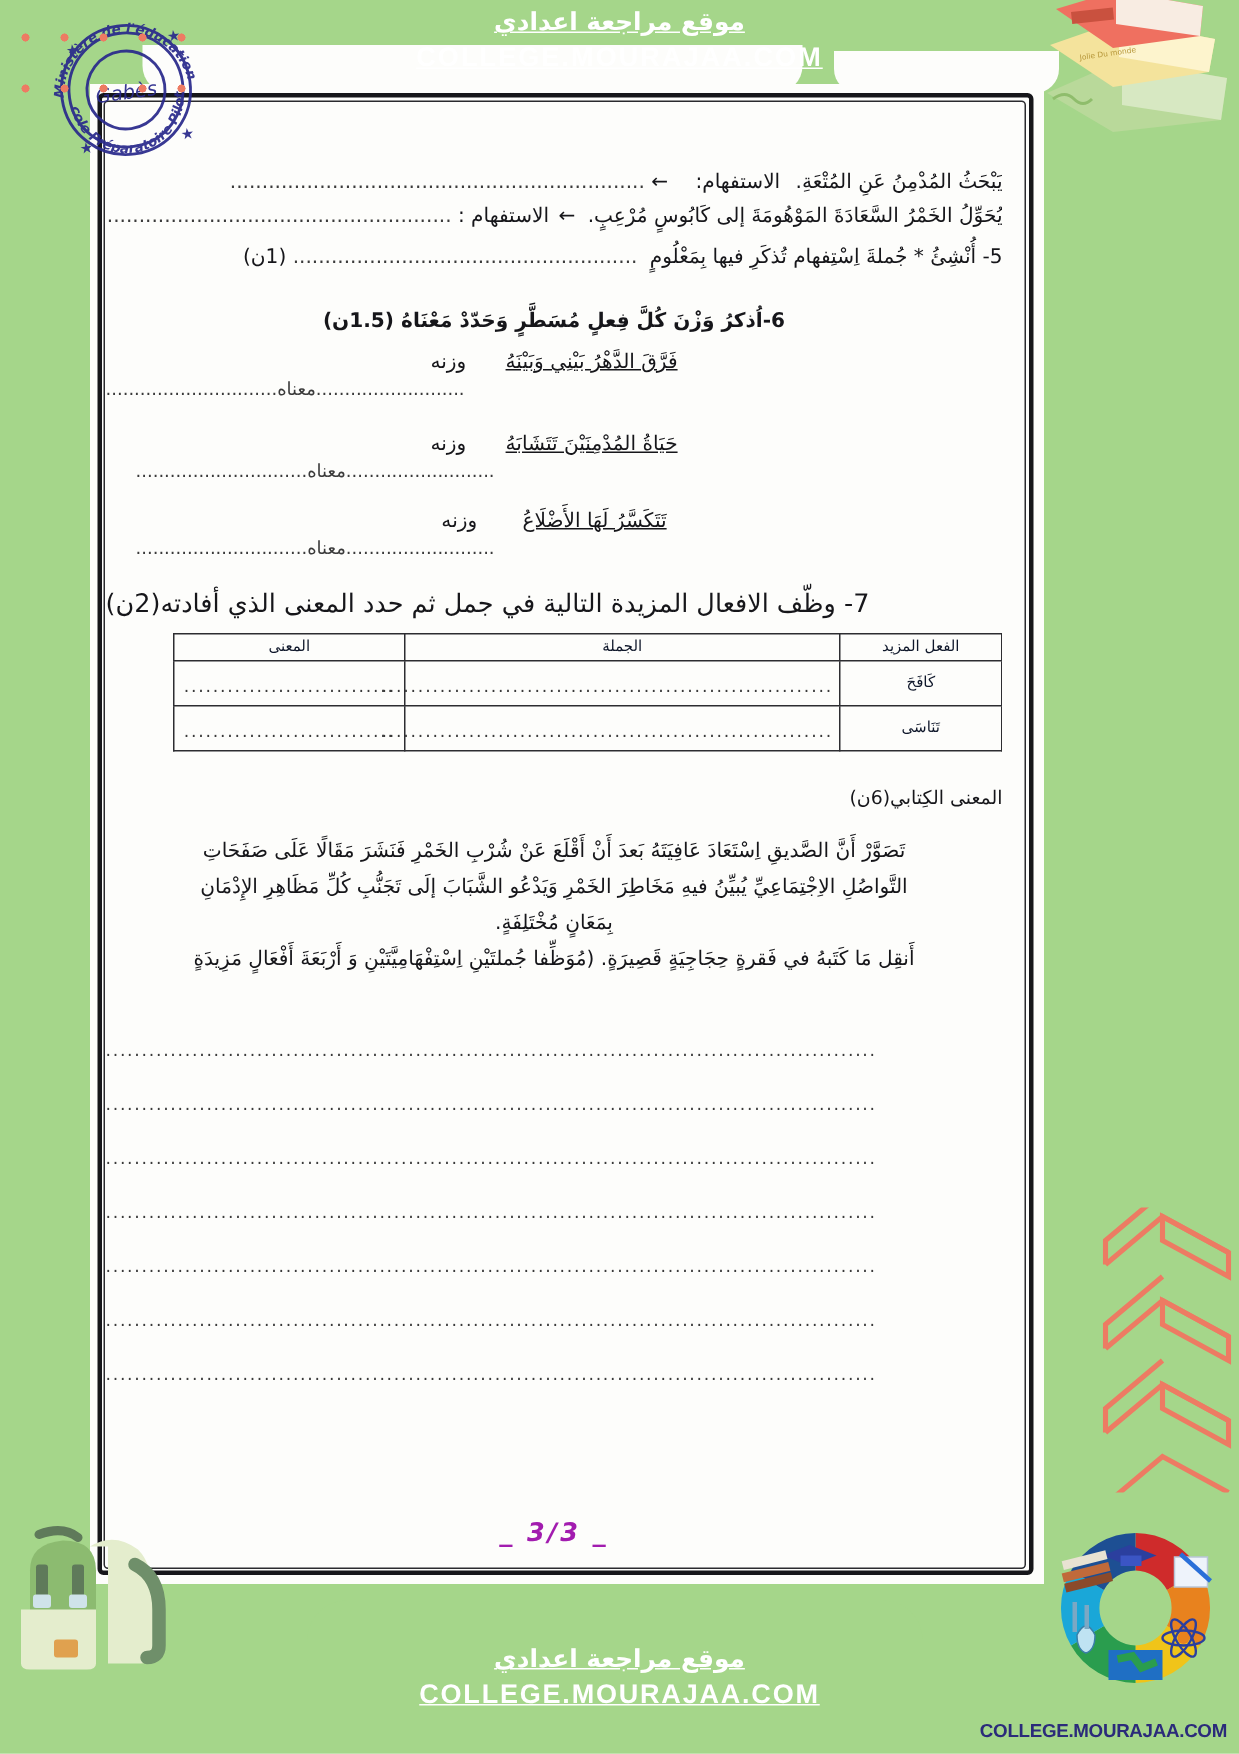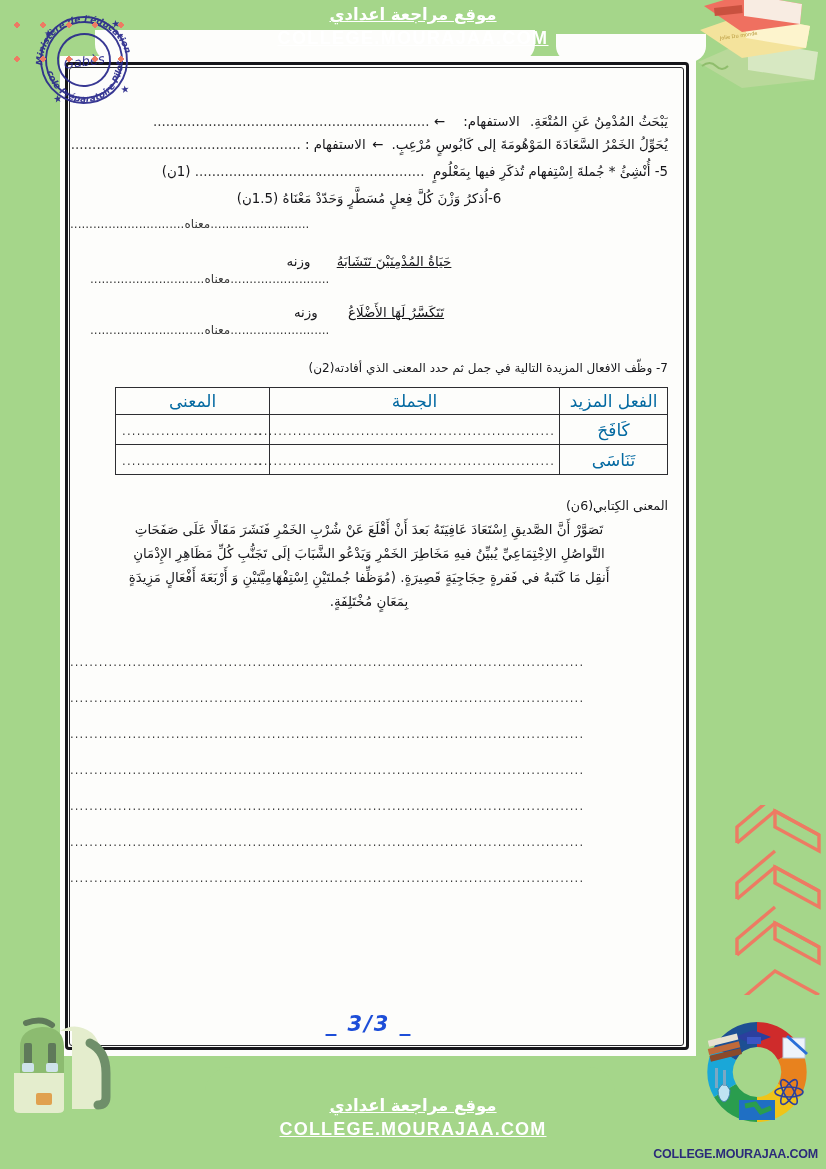--- a/index.html
+++ b/index.html
@@ -220,25 +220,25 @@
   
   #verb-table {
     margin: 10px 0 0 0;
     width: 552px;
     border-collapse: collapse;
     direction: rtl;
     table-layout: fixed;
   }
   #verb-table td, #verb-table th {
     border: 1.2px solid #2d2d31;
-    font-size: 17px;
+    font-size: 10px;
     font-weight: normal;
     text-align: center;
     padding: 3px 4px;
-    color: #0369a1;
+    color: #0f172a;
     vertical-align: middle;
   }
   #verb-table .c-verb  { width: 108px; text-align: center; }
   #verb-table .c-sent  { width: 290px; }
   #verb-table .c-mean  { width: 154px; }
   #verb-table tbody td { height: 30px; }
   #verb-table tbody .cell-dots {
     color: #3a3a3a;
     font-size: 11.5px;
     letter-spacing: 1.2px;
@@ -260,23 +260,23 @@
     direction: ltr;
   }
 
   
   #page-number {
     position: absolute;
     left: 0; top: 940px;
     width: 598px;
     text-align: center;
     font-family: "DejaVu Sans", sans-serif;
-    font-size: 21px;
+    font-size: 17px;
     font-weight: bold;
-    color: #1d4ed8;
+    color: #a21caf;
     font-style: italic;
     letter-spacing: 2px;
     z-index: 5;
   }
 
   
   #books { position: absolute; right: 0; top: 0; width: 136px; height: 92px; z-index: 7; pointer-events: none; }
   #backpack { position: absolute; left: 2px; bottom: 52px; width: 125px; height: 100px; z-index: 8; pointer-events: none; }
   #edu-ring { position: absolute; right: 10px; bottom: 42px; width: 118px; height: 110px; z-index: 8; pointer-events: none; }
 </style>
@@ -374,28 +374,32 @@
 
     <div class="q-block" style="margin-top:8px;">
       <div class="line voweled">
         <span>5- أُنْشِئُ * جُملةَ اِسْتِفهام تُذكَرِ فيها بِمَعْلُومٍ</span>
         <span class="dotfill" style="margin-right:4px;">......................................................</span>
         <span>(1ن)</span>
       </div>
     </div>
 
 
-    <div class="q-block" style="margin-top:8px;">
+    <div class="q-block" style="margin-top:24px;font-weight:bold;">
       <div class="line voweled" style="text-align:center;">
         <span>6-اُذكرُ وَزْنَ كُلَّ فِعلٍ مُسَطَّرٍ وَحَدّدْ مَعْنَاهُ</span>
         <span>(1.5ن)</span>
       </div>
     </div>
 
     <div class="q-block" style="margin-top:8px;">
+      <div class="line voweled" style="text-align:center;">
+        <span class="u">فَرَّقَ الدَّهْرُ بَيْنِي وَبَيْنَهُ</span>
+        <span style="margin-right:22px;">وزنه</span>
+      </div>
       <div class="dotrow">
         <span class="dotfill">..........................</span><span>معناه</span><span class="dotfill">..............................</span>
       </div>
     </div>
 
     <div class="q-block" style="margin-top:20px;">
       <div class="line voweled" style="text-align:center;">
         <span class="u">حَيَاةُ المُدْمِنَيْنَ تَتَشَابَهُ</span>
         <span style="margin-right:22px;">وزنه</span>
       </div>
@@ -408,21 +412,21 @@
       <div class="line voweled" style="text-align:center;">
         <span class="u">تَتَكَسَّرُ لَهَا الأَضْلَاعُ</span>
         <span style="margin-right:26px;">وزنه</span>
       </div>
       <div class="dotrow" style="padding-left:20px;">
         <span class="dotfill">..........................</span><span>معناه</span><span class="dotfill">..............................</span>
       </div>
     </div>
 
     <div class="q-block" style="margin-top:22px;">
-      <div class="line" style="text-align:right; font-size:12px;">
+      <div class="line" style="text-align:left; font-size:17px;">
         <span>7- وظّف الافعال المزيدة التالية في جمل ثم حدد المعنى الذي أفادته</span><span>(2ن)</span>
       </div>
     </div>
 
     <table id="verb-table">
       <thead>
         <tr>
           <th class="c-verb">الفعل المزيد</th>
           <th class="c-sent">الجملة</th>
           <th class="c-mean">المعنى</th>
@@ -439,24 +443,24 @@
           <td class="c-sent cell-dots">..............................................................</td>
           <td class="c-mean cell-dots">.............................</td>
         </tr>
       </tbody>
     </table>
 
     <div class="q-block" style="margin-top:22px;">
       <div class="line" style="text-align:right; padding-right:0;">
         <span>المعنى الكِتابي</span><span>(6ن)</span>
       </div>
-      <div class="line voweled" style="text-align:center; margin-top:6px;">تَصَوَّرْ أَنَّ الصَّديقِ اِسْتَعَادَ عَافِيَتَهُ بَعدَ أَنْ أَقْلَعَ عَنْ شُرْبِ الخَمْرِ فَنَشَرَ مَقَالًا عَلَى صَفَحَاتِ</div>
+      <div class="line voweled" style="text-align:center; margin-top:18px;">تَصَوَّرْ أَنَّ الصَّديقِ اِسْتَعَادَ عَافِيَتَهُ بَعدَ أَنْ أَقْلَعَ عَنْ شُرْبِ الخَمْرِ فَنَشَرَ مَقَالًا عَلَى صَفَحَاتِ</div>
       <div class="line voweled" style="text-align:center; margin-top:5px;">التَّواصُلِ الاِجْتِمَاعِيِّ يُبيِّنُ فيهِ مَخَاطِرَ الخَمْرِ وَيَدْعُو الشَّبَابَ إلَى تَجَنُّبِ كُلِّ مَظَاهِرِ الإِدْمَانِ</div>
+      <div class="line voweled" style="text-align:center; margin-top:5px;">بِمَعَانٍ مُخْتَلِفَةٍ.</div>
       <div class="line voweled" style="text-align:center; margin-top:5px;">أَنقِل مَا كَتَبهُ في فَقرةٍ حِجَاجِيَةٍ قَصِيرَةٍ. (مُوَظِّفا جُملتَيْنِ اِسْتِفْهَامِيَّتَيْنِ وَ أَرْبَعَةَ أَفْعَالٍ مَزِيدَةٍ</div>
-      <div class="line voweled" style="text-align:center; margin-top:5px;">بِمَعَانٍ مُخْتَلِفَةٍ.</div>
     </div>
 
     <div id="writing-lines">
       <div class="wline">...........................................................................................................</div>
       <div class="wline">...........................................................................................................</div>
       <div class="wline">...........................................................................................................</div>
       <div class="wline">...........................................................................................................</div>
       <div class="wline">...........................................................................................................</div>
       <div class="wline">...........................................................................................................</div>
       <div class="wline">...........................................................................................................</div>

